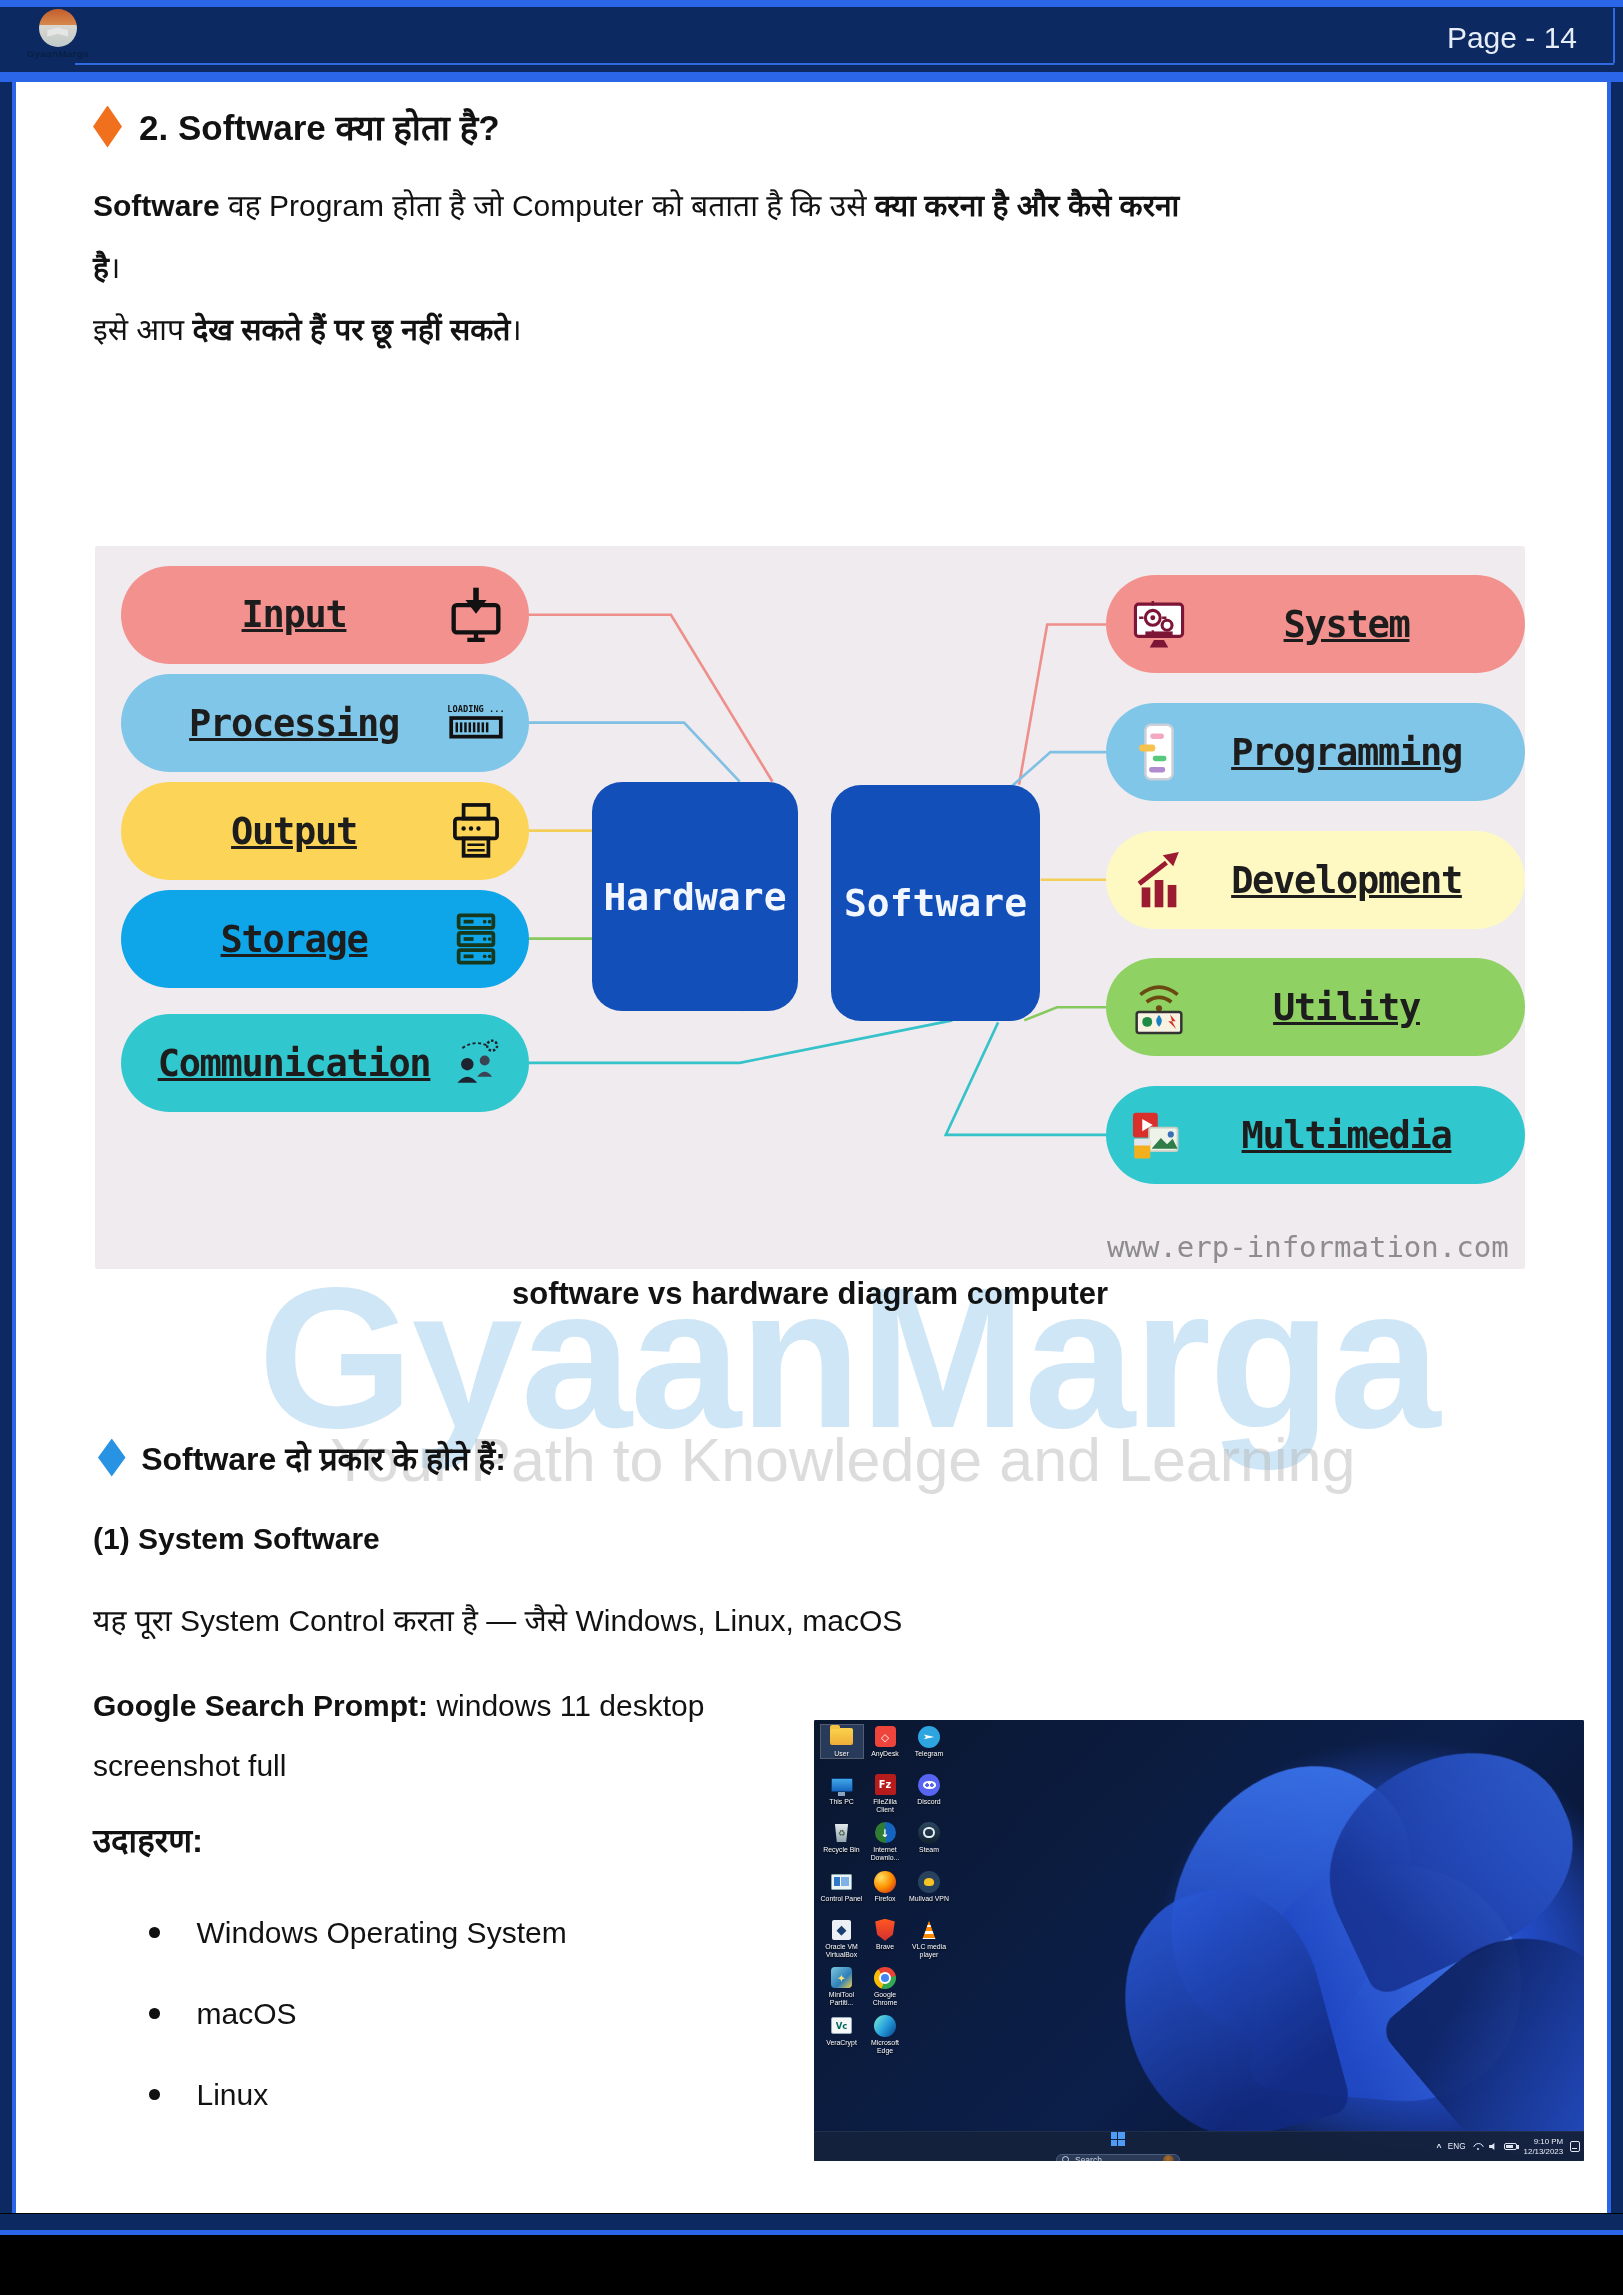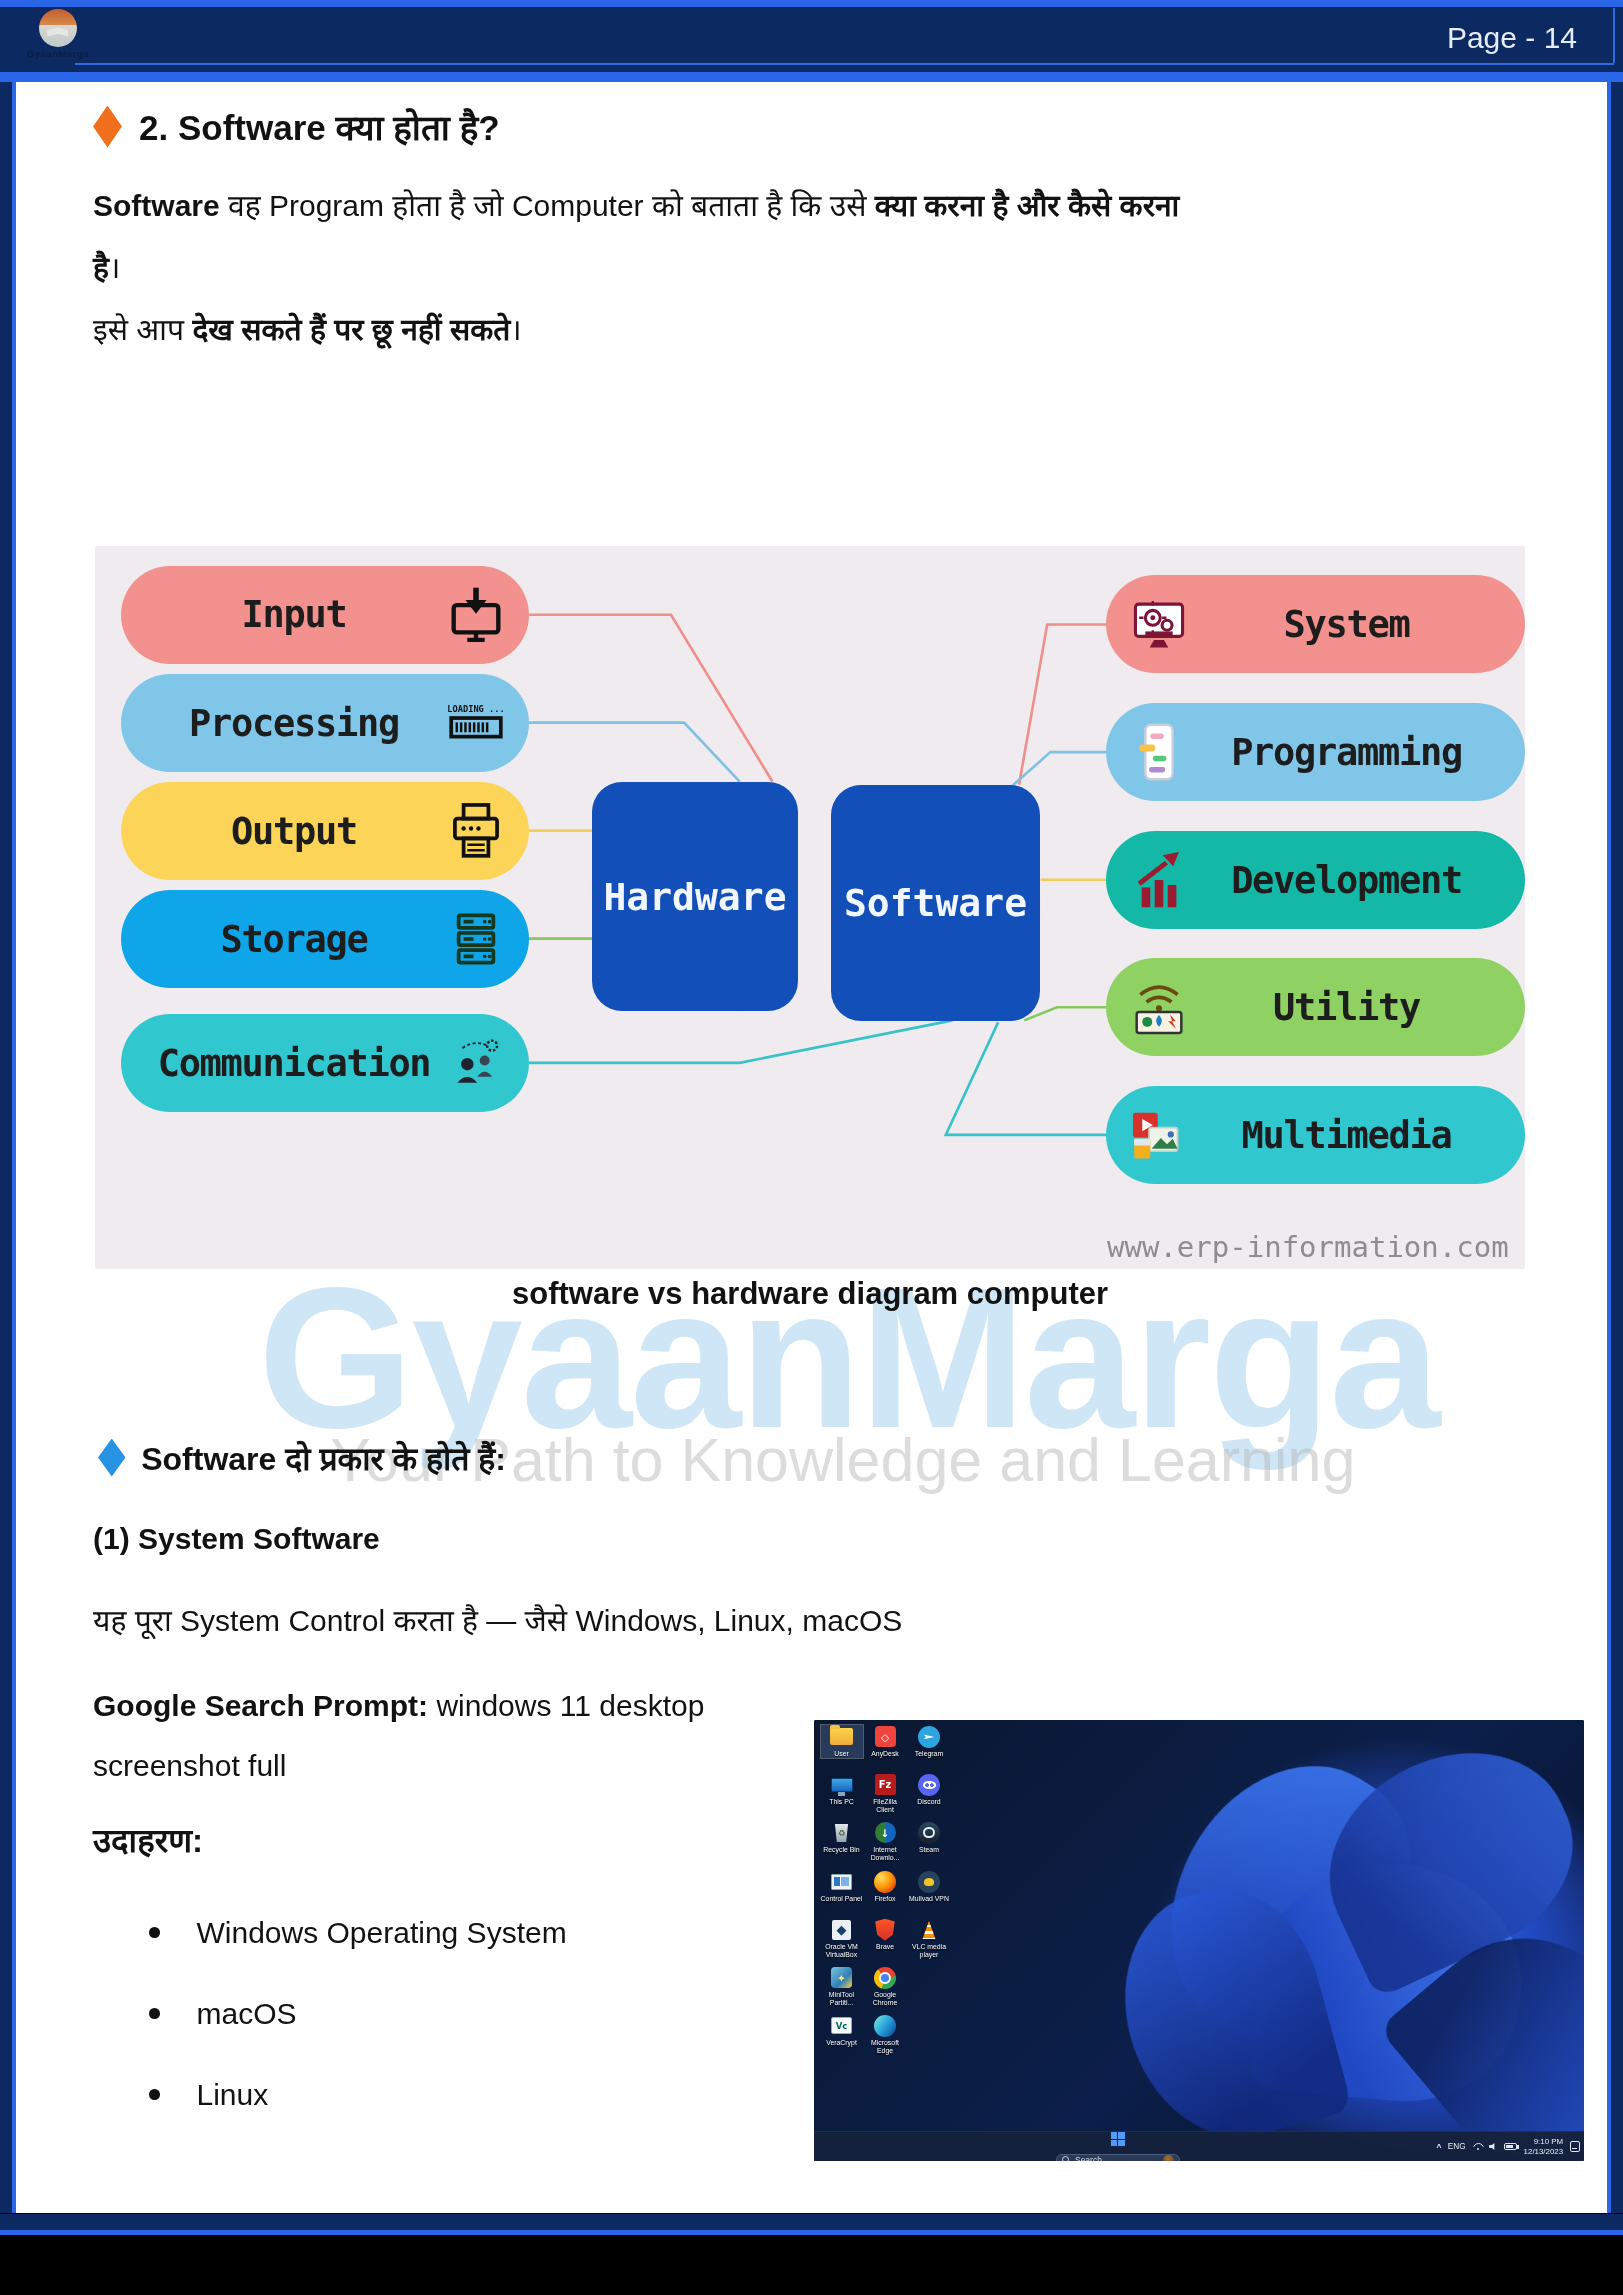--- a/index.html
+++ b/index.html
@@ -56,21 +56,21 @@
   .bullets{left:149px;top:1892px;list-style:none;}
   .bullets li{display:flex;align-items:center;height:81px;gap:37px;}
   .bullets .dot{width:10.5px;height:10.5px;border-radius:50%;background:#111;flex:none;}
   .bullets .bl{font-size:30px;color:var(--ink);}
 
   
   .diagram{left:95px;top:546px;width:1430px;height:723px;background:#f0ebee;border-radius:2.6px;z-index:2;}
   .diagram svg.conn{position:absolute;left:0;top:0;width:100%;height:100%;}
   .pill{position:absolute;height:98px;border-radius:49px;display:flex;align-items:center;
     padding:0 22px;font-family:"DejaVu Sans Mono","Liberation Mono",monospace;font-weight:bold;
-    font-size:37px;color:#1d1d1d;}
+    font-size:37px;color:#1d1d1d;text-decoration:underline;}
   .pill .pl{flex:1;text-align:center;letter-spacing:-1.3px;}
   .pill .picon{width:62px;height:62px;flex:none;}
   .pill .picon svg{width:100%;height:100%;}
   .pill.left{left:26px;width:408px;}
   .pill.right{left:1011px;width:419px;}
   .cbox{position:absolute;background:#134fb8;border-radius:30px;display:flex;align-items:center;
     justify-content:center;font-family:"DejaVu Sans Mono","Liberation Mono",monospace;
     font-weight:bold;font-size:38px;color:#f2f6ff;}
   .hw{left:497px;top:236px;width:206px;height:229px;}
   .sw{left:736px;top:239px;width:209px;height:236px;}
@@ -336,21 +336,21 @@
         <div class="pill right" style="top: 157px; background: rgb(127, 198, 233);">
           <span class="picon"><svg viewBox="0 0 100 100">
               <rect x="28" y="6" width="44" height="88" rx="9" fill="#fff" stroke="#c9ced8" stroke-width="4"></rect>
               <rect x="36" y="20" width="22" height="9" rx="4" fill="#f2a7c3"></rect>
               <rect x="18" y="38" width="26" height="11" rx="5" fill="#f5c24b"></rect>
               <rect x="40" y="56" width="22" height="9" rx="4" fill="#58c97b"></rect>
               <rect x="34" y="74" width="26" height="9" rx="4" fill="#b08bd0"></rect>
             </svg></span>
           <span class="pl">Programming</span>
         </div>
-        <div class="pill right" style="top: 285px; background: #14b8a6;">
+        <div class="pill right" style="top: 285px; background: #fef9c3;">
           <span class="picon"><svg viewBox="0 0 100 100">
               <g fill="#9b1c31">
                 <rect x="22" y="62" width="14" height="32"></rect>
                 <rect x="43" y="50" width="14" height="44"></rect>
                 <rect x="64" y="58" width="14" height="36"></rect>
               </g>
               <path d="M18 56L62 22" stroke="#9b1c31" stroke-width="8" fill="none"></path>
               <path d="M56 10l26-5-9 23z" fill="#9b1c31"></path>
             </svg></span>
           <span class="pl">Development</span>

